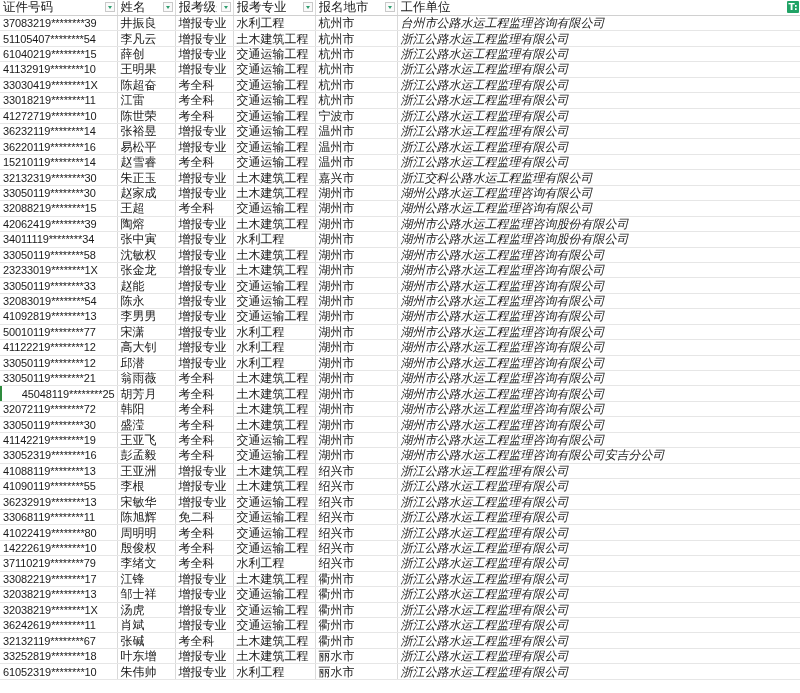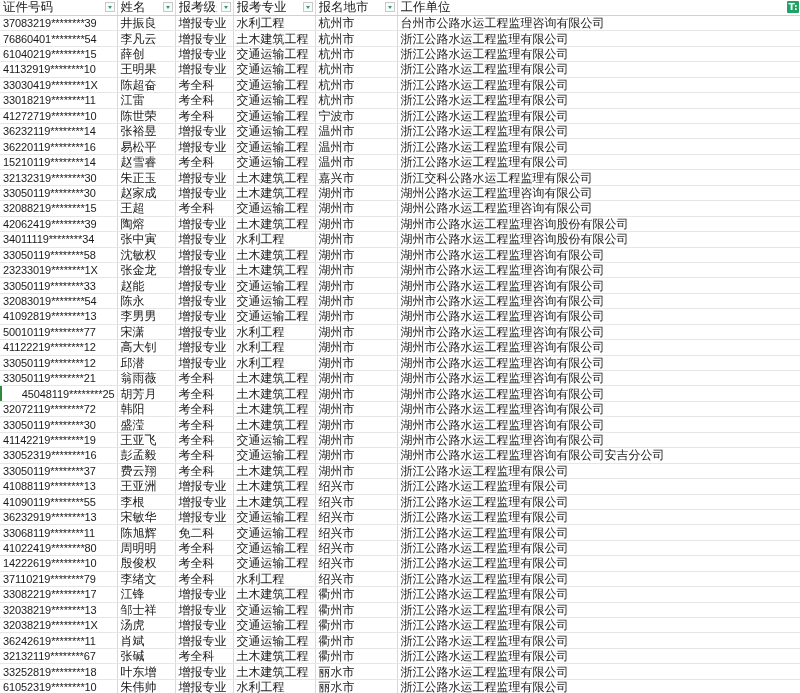--- a/index.html
+++ b/index.html
@@ -78,20 +78,21 @@
       border-right: 2.5px solid transparent;
       border-top: 3px solid #2f9e6e;
     }
     td.id {
       font-family: "Liberation Sans", sans-serif;
       font-size: 11px;
       letter-spacing: -0.1px;
     }
     td.company {
       border-right: none;
+      font-style: italic;
     }
     tr.active td.id {
       box-shadow: inset 2px 0 0 #2e8b3d;
       text-align: right;
     }
     .t-icon {
       position: absolute;
       right: 1px;
       top: 1px;
       width: 12px;
@@ -151,21 +152,21 @@
     <tbody id="rows">
         <tr>
           <td class="id">37083219********39</td>
           <td class="name">井振良</td>
           <td class="level">增报专业</td>
           <td class="major">水利工程</td>
           <td class="city">杭州市</td>
           <td class="company">台州市公路水运工程监理咨询有限公司</td>
         </tr>
         <tr>
-          <td class="id">76860401********54</td>
+          <td class="id">51105407********54</td>
           <td class="name">李凡云</td>
           <td class="level">增报专业</td>
           <td class="major">土木建筑工程</td>
           <td class="city">杭州市</td>
           <td class="company">浙江公路水运工程监理有限公司</td>
         </tr>
         <tr>
           <td class="id">61040219********15</td>
           <td class="name">薛创</td>
           <td class="level">增报专业</td>
@@ -373,28 +374,20 @@
           <td class="city">湖州市</td>
           <td class="company">湖州市公路水运工程监理咨询有限公司</td>
         </tr>
         <tr>
           <td class="id">33052319********16</td>
           <td class="name">彭孟毅</td>
           <td class="level">考全科</td>
           <td class="major">交通运输工程</td>
           <td class="city">湖州市</td>
           <td class="company">湖州市公路水运工程监理咨询有限公司安吉分公司</td>
-        </tr>
-        <tr>
-          <td class="id">33050119********37</td>
-          <td class="name">费云翔</td>
-          <td class="level">考全科</td>
-          <td class="major">土木建筑工程</td>
-          <td class="city">湖州市</td>
-          <td class="company">浙江公路水运工程监理有限公司</td>
         </tr>
         <tr>
           <td class="id">41088119********13</td>
           <td class="name">王亚洲</td>
           <td class="level">增报专业</td>
           <td class="major">土木建筑工程</td>
           <td class="city">绍兴市</td>
           <td class="company">浙江公路水运工程监理有限公司</td>
         </tr>
         <tr>

